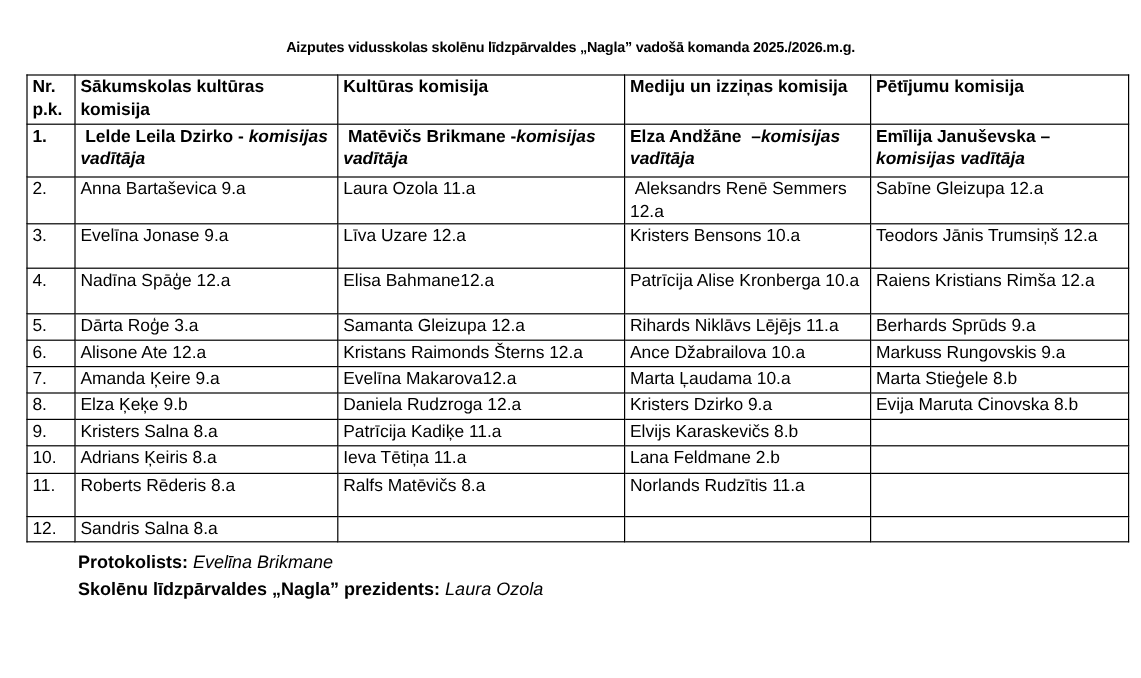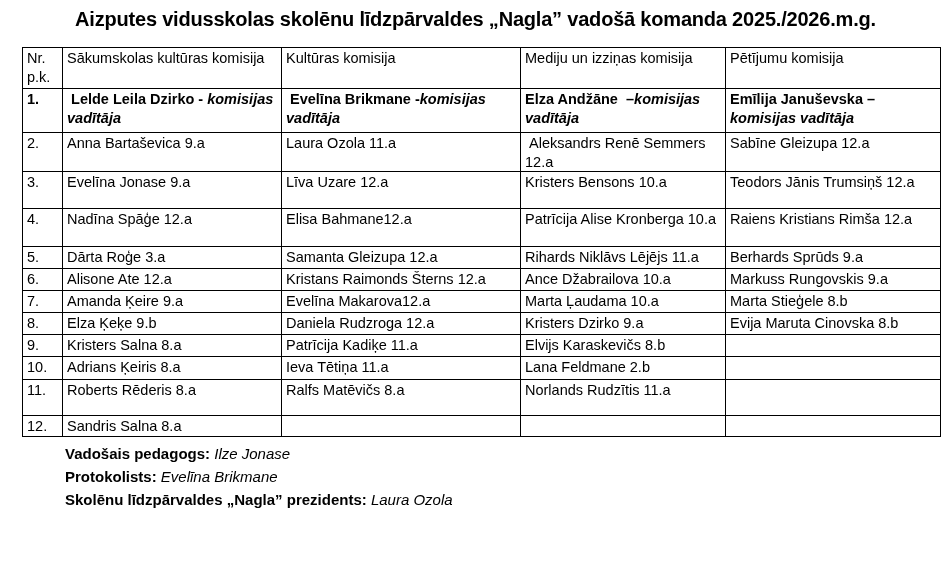--- a/index.html
+++ b/index.html
@@ -5,22 +5,22 @@
   html,body{margin:0;padding:0;background:#fff;}
   .page{
     position:relative;
     width:951px;height:565px;
     background:#fff;color:#000;
     font-family:"Liberation Sans",sans-serif;
     overflow:hidden;
   }
   .title{
     margin:0;
-    padding-top:8px;
-    font-size:20px;
+    padding-top:32px;
+    font-size:12px;
     font-weight:bold;
     text-align:center;
     letter-spacing:-0.2px;
   }
   table.roster{
     border-collapse:collapse;
     table-layout:fixed;
     width:918px;
     margin:16px 0 0 22px;
   }
@@ -28,21 +28,21 @@
     border:1px solid #000;
     vertical-align:top;
     padding:1px 4px 0 4px;
     font-size:14.5px;
     line-height:18.5px;
     white-space:pre-wrap;
     overflow:hidden;
   }
   table.roster th{
     text-align:left;
-    font-weight:normal;
+    font-weight:bold;
   }
   tr.leader-row td{font-weight:bold;}
   .ital{font-style:italic;}
   tr.h-head{height:41px;}
   tr.h-lead{height:44px;}
   tr.h-tall{height:38px;}
   tr.h-mid{height:37px;}
   tr.h-std{height:22px;}
   tr.h-23{height:23px;}
   tr.h-25{height:36px;}
@@ -78,21 +78,21 @@
         <th>Sākumskolas kultūras komisija</th>
         <th>Kultūras komisija</th>
         <th>Mediju un izziņas komisija</th>
         <th>Pētījumu komisija</th>
       </tr>
     </thead>
     <tbody>
       <tr class="h-lead leader-row">
         <td>1.</td>
         <td><span> Lelde Leila Dzirko - </span><span class="ital">komisijas vadītāja</span></td>
-        <td><span> Evelīna Brikmane -</span><span class="ital">komisijas vadītāja</span></td>
+        <td><span> Matēvičs Brikmane -</span><span class="ital">komisijas vadītāja</span></td>
         <td><span>Elza Andžāne  –</span><span class="ital">komisijas vadītāja</span></td>
         <td><span>Emīlija Januševska – </span><span class="ital">komisijas vadītāja</span></td>
       </tr>
 
       <tr class="h-tall">
         <td>2.</td>
         <td>Anna Bartaševica 9.a</td>
         <td>Laura Ozola 11.a</td>
         <td> Aleksandrs Renē Semmers 12.a</td>
         <td>Sabīne Gleizupa 12.a</td>
@@ -164,18 +164,17 @@
         <td>12.</td>
         <td>Sandris Salna 8.a</td>
         <td></td>
         <td></td>
         <td></td>
       </tr>
     </tbody>
   </table>
 
   <div class="footer">
-    <p class="fline"><span class="flabel">Vadošais pedagogs:</span> <span class="ital">Ilze Jonase</span></p>
     <p class="fline"><span class="flabel">Protokolists:</span> <span class="ital">Evelīna Brikmane</span></p>
     <p class="fline"><span class="flabel">Skolēnu līdzpārvaldes „Nagla” prezidents:</span> <span class="ital">Laura Ozola</span></p>
   </div>
 
 </div>
 
 </body></html>

